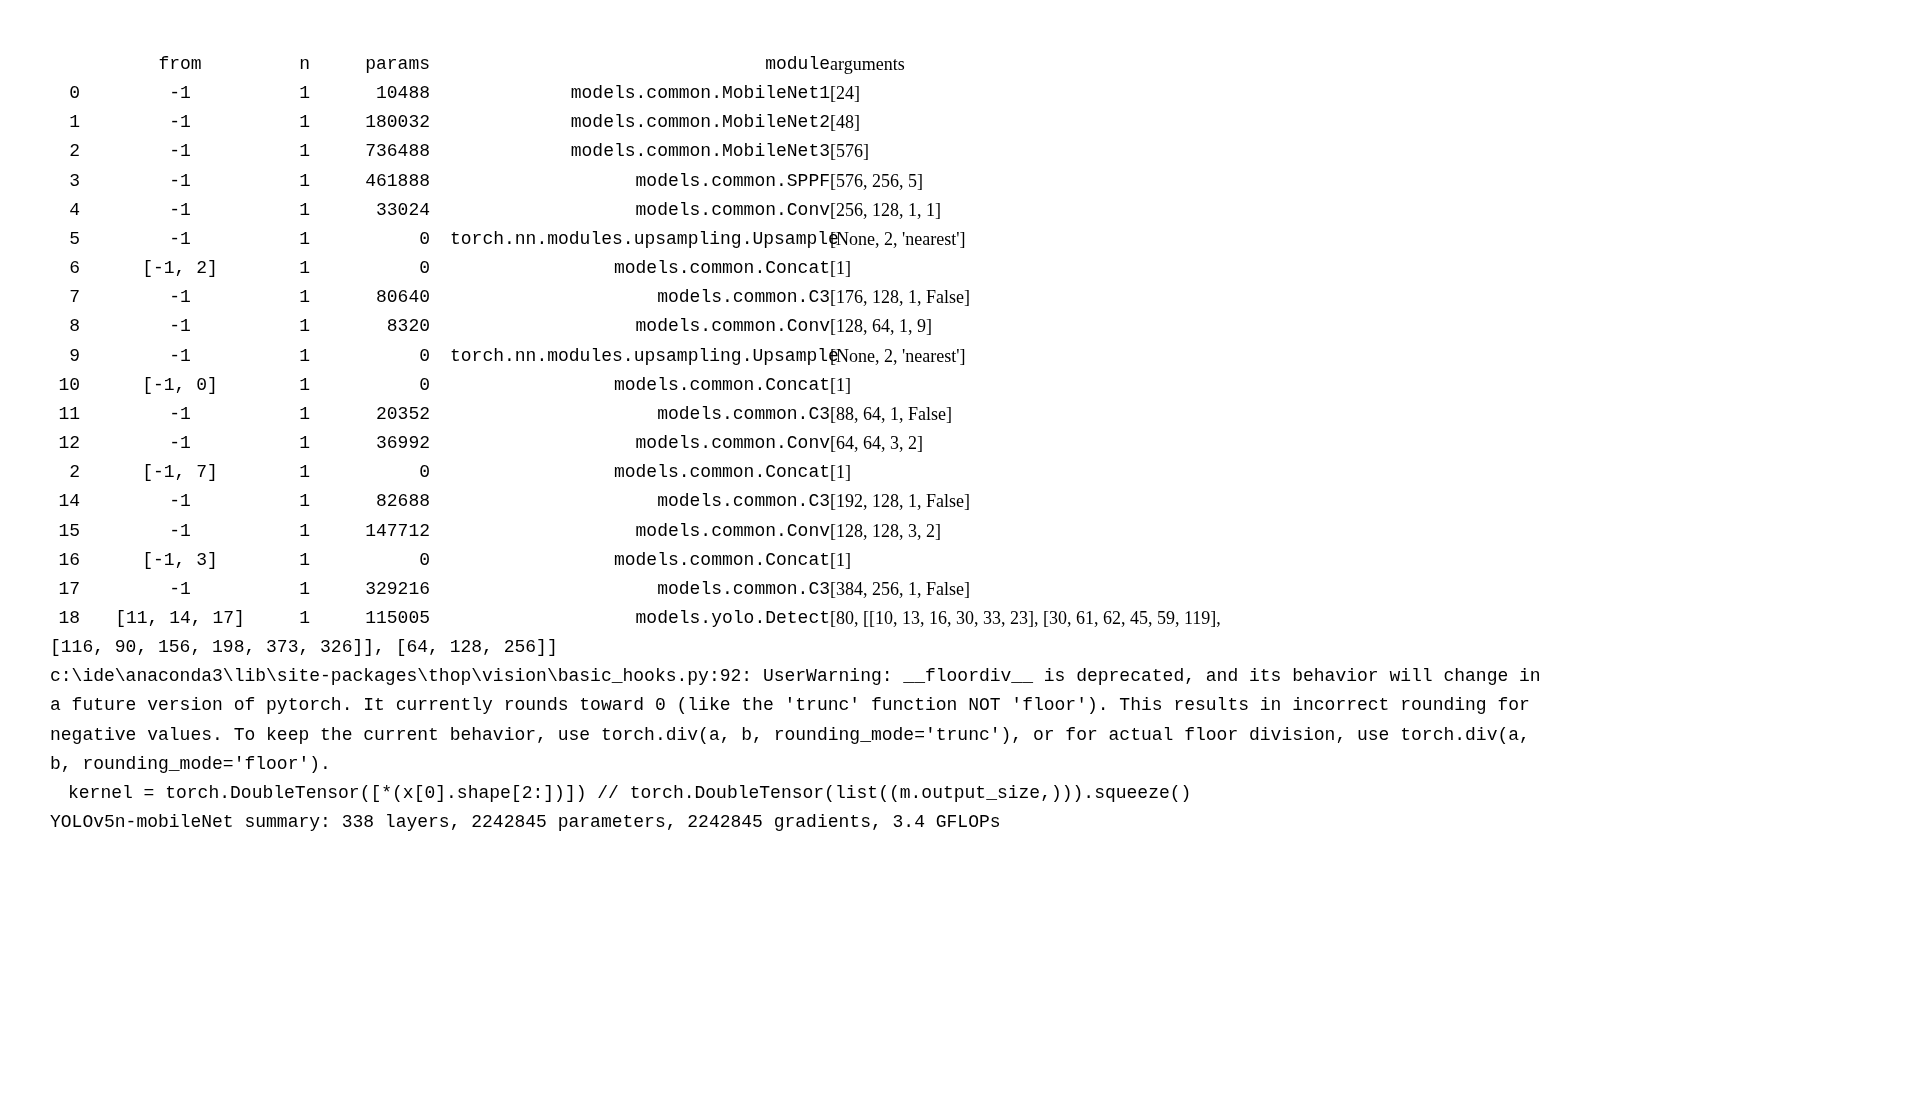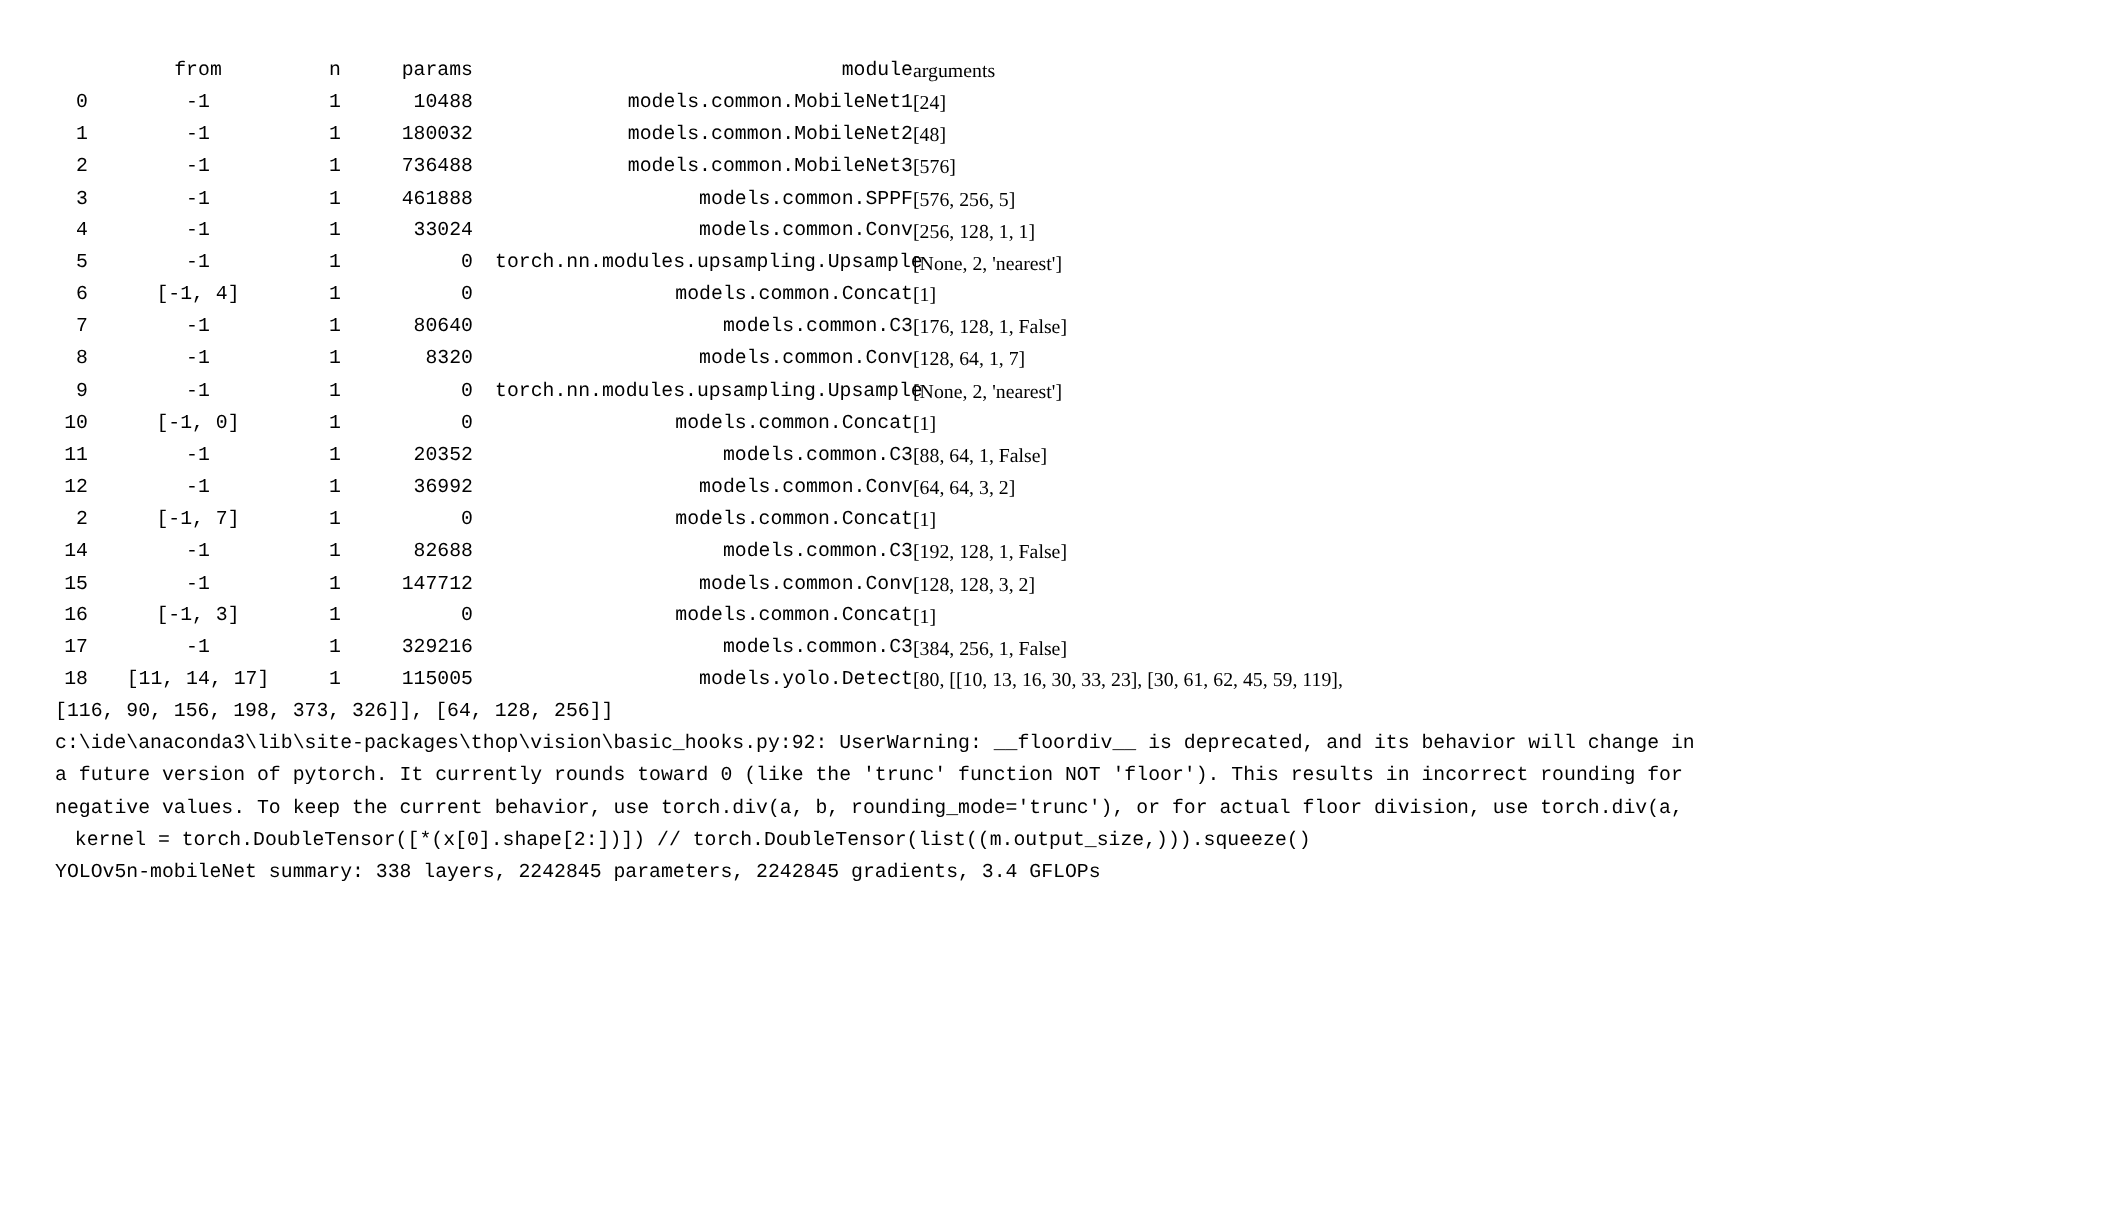--- a/index.html
+++ b/index.html
@@ -88,41 +88,41 @@
     <div class="data-row">
       <span class="col-idx">5</span>
       <span class="col-from">-1</span>
       <span class="col-n">1</span>
       <span class="col-params">0</span>
       <span class="col-module">torch.nn.modules.upsampling.Upsample</span>
       <span class="col-args">[None, 2, 'nearest']</span>
     </div>
     <div class="data-row">
       <span class="col-idx">6</span>
-      <span class="col-from">[-1, 4]</span>
+      <span class="col-from">[-1, 2]</span>
       <span class="col-n">1</span>
       <span class="col-params">0</span>
       <span class="col-module">models.common.Concat</span>
       <span class="col-args">[1]</span>
     </div>
     <div class="data-row">
       <span class="col-idx">7</span>
       <span class="col-from">-1</span>
       <span class="col-n">1</span>
       <span class="col-params">80640</span>
       <span class="col-module">models.common.C3</span>
       <span class="col-args">[176, 128, 1, False]</span>
     </div>
     <div class="data-row">
       <span class="col-idx">8</span>
       <span class="col-from">-1</span>
       <span class="col-n">1</span>
       <span class="col-params">8320</span>
       <span class="col-module">models.common.Conv</span>
-      <span class="col-args">[128, 64, 1, 7]</span>
+      <span class="col-args">[128, 64, 1, 9]</span>
     </div>
     <div class="data-row">
       <span class="col-idx">9</span>
       <span class="col-from">-1</span>
       <span class="col-n">1</span>
       <span class="col-params">0</span>
       <span class="col-module">torch.nn.modules.upsampling.Upsample</span>
       <span class="col-args">[None, 2, 'nearest']</span>
     </div>
     <div class="data-row">
@@ -198,17 +198,18 @@
       <span class="col-args">[80, [[10, 13, 16, 30, 33, 23], [30, 61, 62, 45, 59, 119],</span>
     </div>
   </div>
 
 <div class="continuation">[116, 90, 156, 198, 373, 326]], [64, 128, 256]]</div>
 
 <div id="warning-container">
     <div class="warning-line">c:\ide\anaconda3\lib\site-packages\thop\vision\basic_hooks.py:92: UserWarning: __floordiv__ is deprecated, and its behavior will change in</div>
     <div class="warning-line">a future version of pytorch. It currently rounds toward 0 (like the 'trunc' function NOT 'floor'). This results in incorrect rounding for</div>
     <div class="warning-line">negative values. To keep the current behavior, use torch.div(a, b, rounding_mode='trunc'), or for actual floor division, use torch.div(a,</div>
+    <div class="warning-line">b, rounding_mode='floor').</div>
   </div>
 
 <div class="kernel-line">kernel = torch.DoubleTensor([*(x[0].shape[2:])]) // torch.DoubleTensor(list((m.output_size,))).squeeze()</div>
 
 <div class="summary-line">YOLOv5n-mobileNet summary: 338 layers, 2242845 parameters, 2242845 gradients, 3.4 GFLOPs</div>
 
 </body></html>

